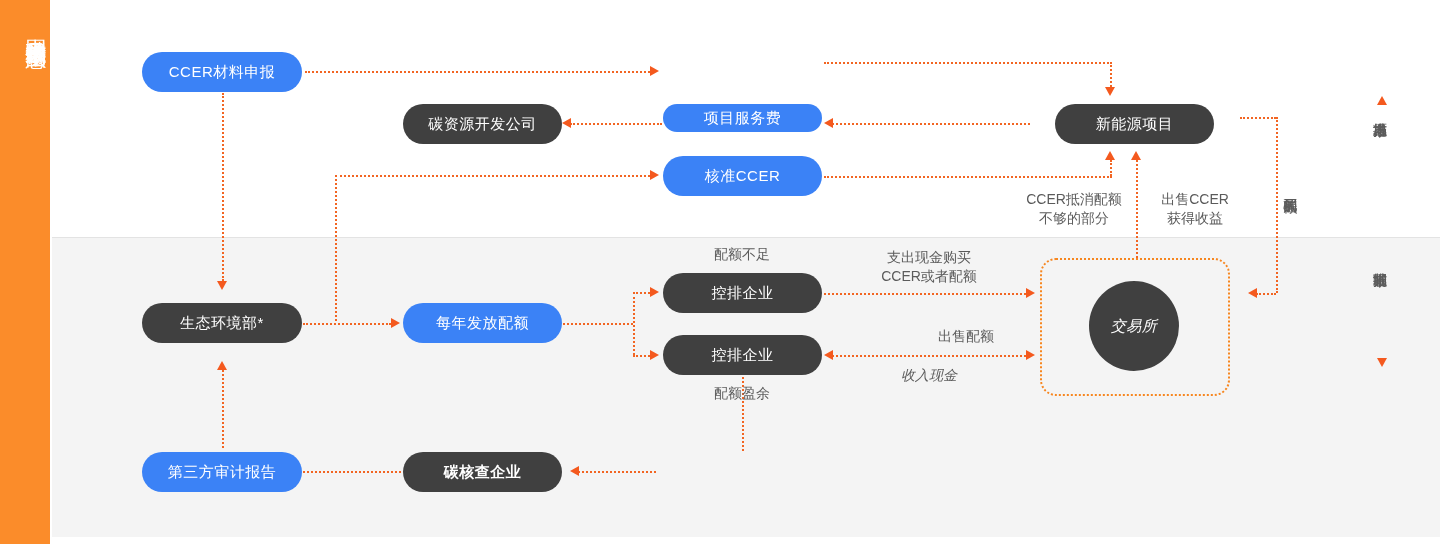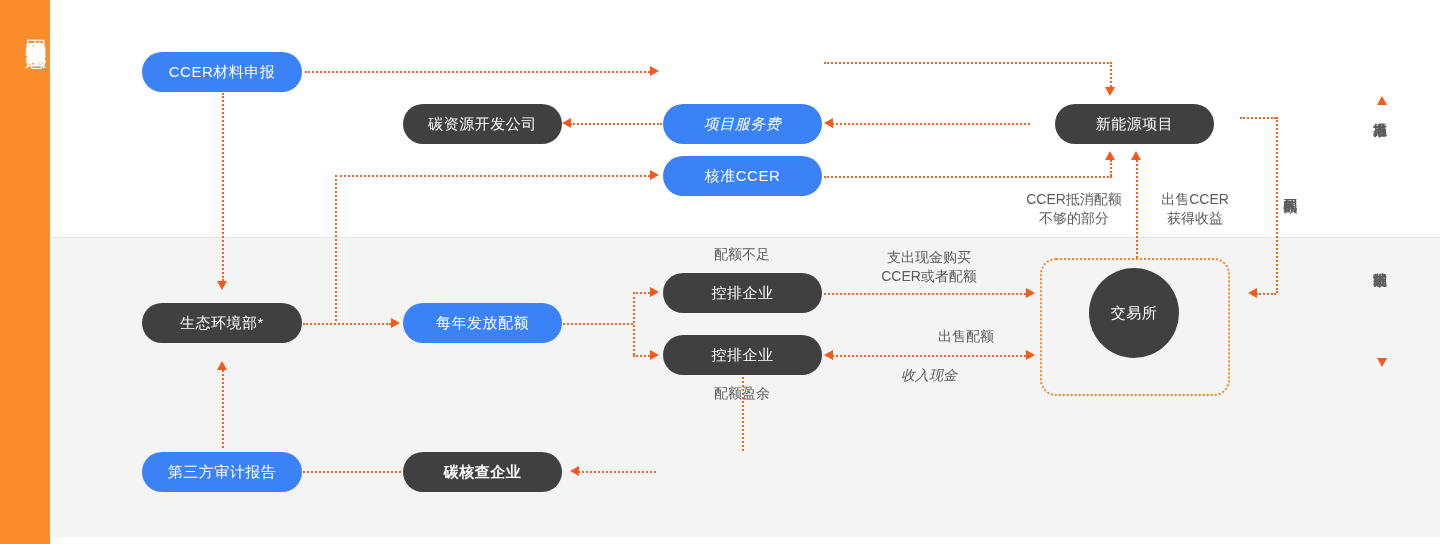--- a/index.html
+++ b/index.html
@@ -149,21 +149,21 @@
 
   <div class="node orange" style="left:142px;top:52px;width:160px;height:40px;">
     <span>CCER材料申报</span>
   </div>
 
 
   <div class="node green" style="left:403px;top:104px;width:159px;height:40px;">
     <span>碳资源开发公司</span>
   </div>
 
-  <div class="node orange" style="left:663px;top:104px;width:159px;height:40px;font-style:italic;">
+  <div class="node orange" style="left:663px;top:104px;width:159px;height:28px;">
     <span>项目服务费</span>
   </div>
 
   <div class="node orange" style="left:663px;top:156px;width:159px;height:40px;">
     <span>核准CCER</span>
   </div>
 
   <div class="node green" style="left:1055px;top:104px;width:159px;height:40px;">
     <span>新能源项目</span>
   </div>
@@ -178,21 +178,21 @@
 
   <div class="node green" style="left:663px;top:273px;width:159px;height:40px;">
     <span>控排企业</span>
   </div>
 
   <div class="node green" style="left:663px;top:335px;width:159px;height:40px;">
     <span>控排企业</span>
   </div>
 
   <div class="exchange-box"></div>
-  <div class="node green circle" style="left:1089px;top:268px;width:90px;height:90px;">
+  <div class="node green circle" style="left:1089px;top:281px;width:90px;height:90px;font-style:italic;">
     <span>交易所</span>
   </div>
 
   <div class="node orange" style="left:142px;top:452px;width:160px;height:40px;">
     <span>第三方审计报告</span>
   </div>
 
   <div class="node green" style="left:403px;top:452px;width:159px;height:40px;font-weight:bold;">
     <span>碳核查企业</span>
   </div>

